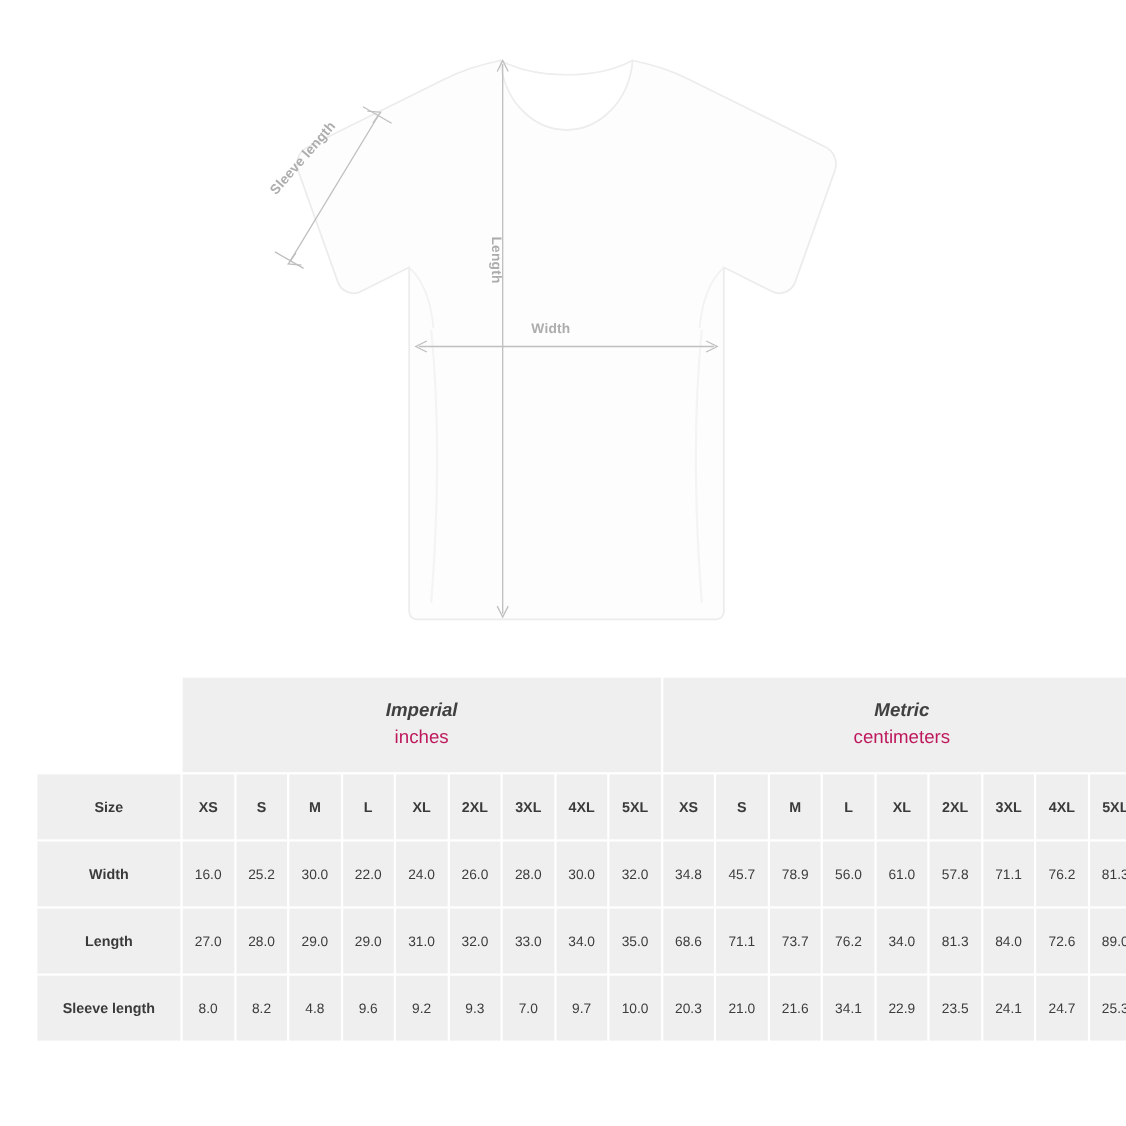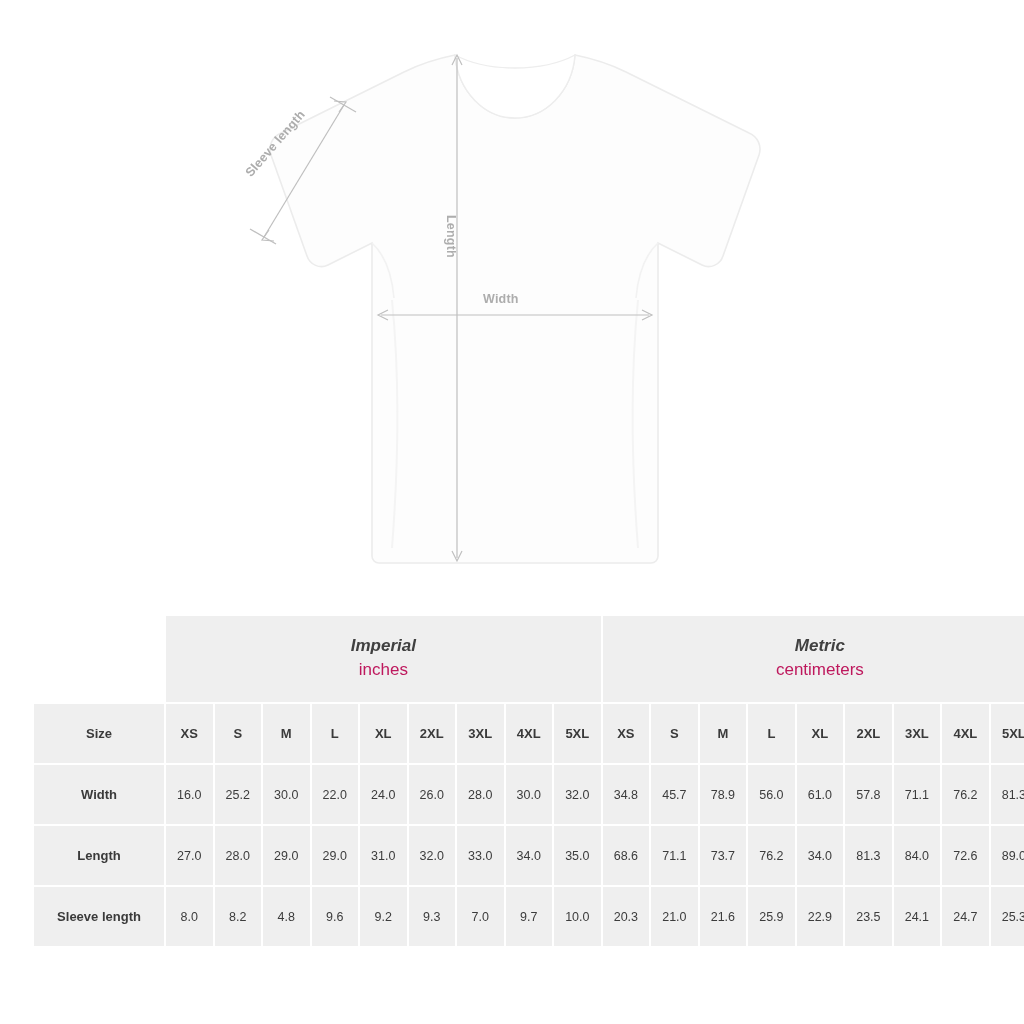--- a/index.html
+++ b/index.html
@@ -295,21 +295,21 @@
             <td>4.8</td>
             <td>9.6</td>
             <td>9.2</td>
             <td>9.3</td>
             <td>7.0</td>
             <td>9.7</td>
             <td>10.0</td>
             <td>20.3</td>
             <td>21.0</td>
             <td>21.6</td>
-            <td>25.9</td>
+            <td>34.1</td>
             <td>22.9</td>
             <td>23.5</td>
             <td>24.1</td>
             <td>24.7</td>
             <td>25.3</td>
           </tr>
         </tbody>
     </table>
   </div>
 

